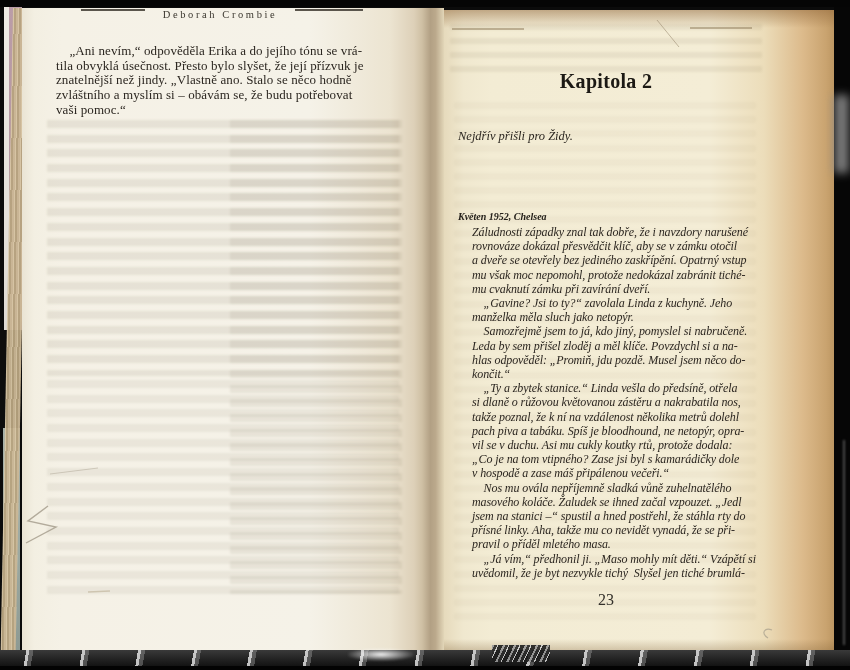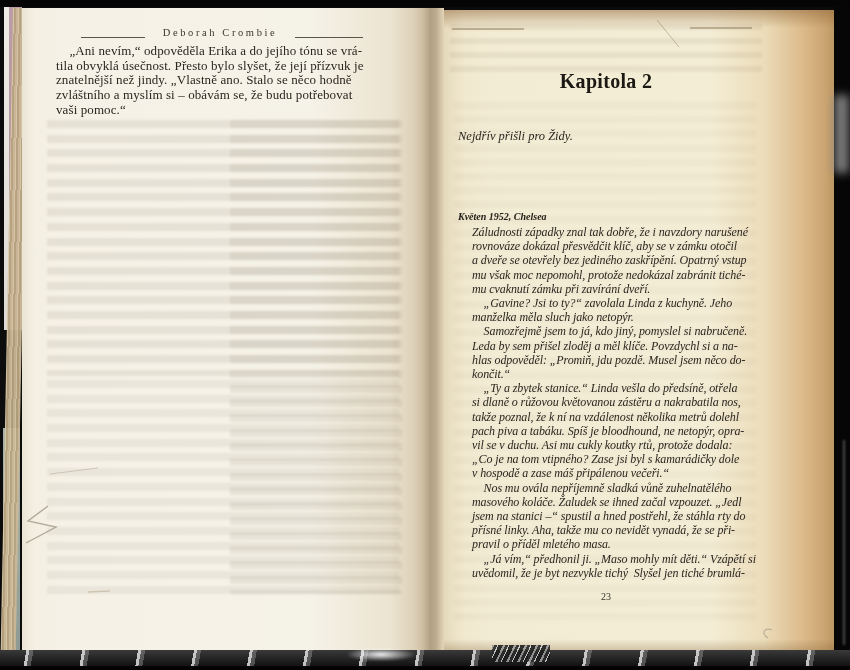--- a/index.html
+++ b/index.html
@@ -53,22 +53,22 @@
       repeating-linear-gradient(100deg,rgba(230,230,230,0) 0 26px,rgba(225,225,225,.85) 26px 29px,rgba(150,150,150,.45) 29px 33px,rgba(0,0,0,0) 33px 55px),
       linear-gradient(180deg,#3a3a3a,#1c1c1c 60%,#0a0a0a);
   }
   .bottom-black{position:absolute;left:0;top:666px;width:850px;height:4px;background:#030303;}
   .bottom-glint{position:absolute;left:348px;top:648px;width:66px;height:13px;background:radial-gradient(ellipse at center,rgba(255,255,255,.95),rgba(255,255,255,0) 75%);filter:blur(1px);}
   .bottom-hatch{position:absolute;left:492px;top:645px;width:58px;height:17px;opacity:.9;filter:blur(.5px);
     background:repeating-linear-gradient(115deg,#9a9a9a 0 2px,#2a2a2a 2px 5px,#cfcfcf 5px 6px,#1d1d1d 6px 10px);}
   
   .prewrap{white-space:pre;margin-left:14px;}
   .lp-header{
-    position:absolute;left:20px;top:12px;width:360px;height:18px;
-    display:flex;align-items:flex-end;justify-content:center;gap:18px;
+    position:absolute;left:20px;top:1px;width:360px;height:18px;
+    display:flex;align-items:flex-start;justify-content:center;gap:18px;
   }
   .lp-header .rule{height:1.5px;background:#5a554c;}
   .lp-header .rule.l{width:64px;}
   .lp-header .rule.r{width:68px;}
   .lp-header .htext{
     font-size:10.5px;letter-spacing:2.6px;color:#3b372f;font-family:"Liberation Serif","DejaVu Serif",serif;
   }
   .lp-para{
     position:absolute;left:20px;top:36px;width:362px;
     font-size:13px;line-height:14.7px;color:#2b2620;letter-spacing:.1px;
@@ -87,21 +87,21 @@
   .rp-dateline{
     position:absolute;left:14px;top:201px;
     font-style:italic;font-weight:bold;font-size:10px;color:#24201a;
   }
   .rp-body{
     position:absolute;left:14px;top:215px;width:300px;
     font-style:italic;font-size:12px;line-height:14.2px;letter-spacing:-.1px;color:#2b2620;
   }
   .rp-pagenum{
     position:absolute;left:14px;top:581px;width:296px;text-align:center;
-    font-size:10px;color:#33302a;
+    font-size:16px;color:#33302a;
   }
   
   .ghost{position:absolute;filter:blur(1.1px);pointer-events:none;}
   .ghost-l-a{left:25px;top:112px;width:352px;height:256px;opacity:.75;
     background:repeating-linear-gradient(180deg,rgba(122,110,86,.16) 0 8px,rgba(0,0,0,0) 8px 14.7px);}
   .ghost-l-b{left:25px;top:372px;width:352px;height:216px;opacity:.6;
     background:repeating-linear-gradient(180deg,rgba(122,110,86,.15) 0 8px,rgba(0,0,0,0) 8px 14.7px);}
   .ghost-l-c{left:208px;top:112px;width:172px;height:474px;opacity:.55;
     background:repeating-linear-gradient(180deg,rgba(110,98,72,.18) 0 8px,rgba(0,0,0,0) 8px 14.7px);}
   .ghost-r{left:10px;top:92px;width:302px;height:525px;opacity:.28;

